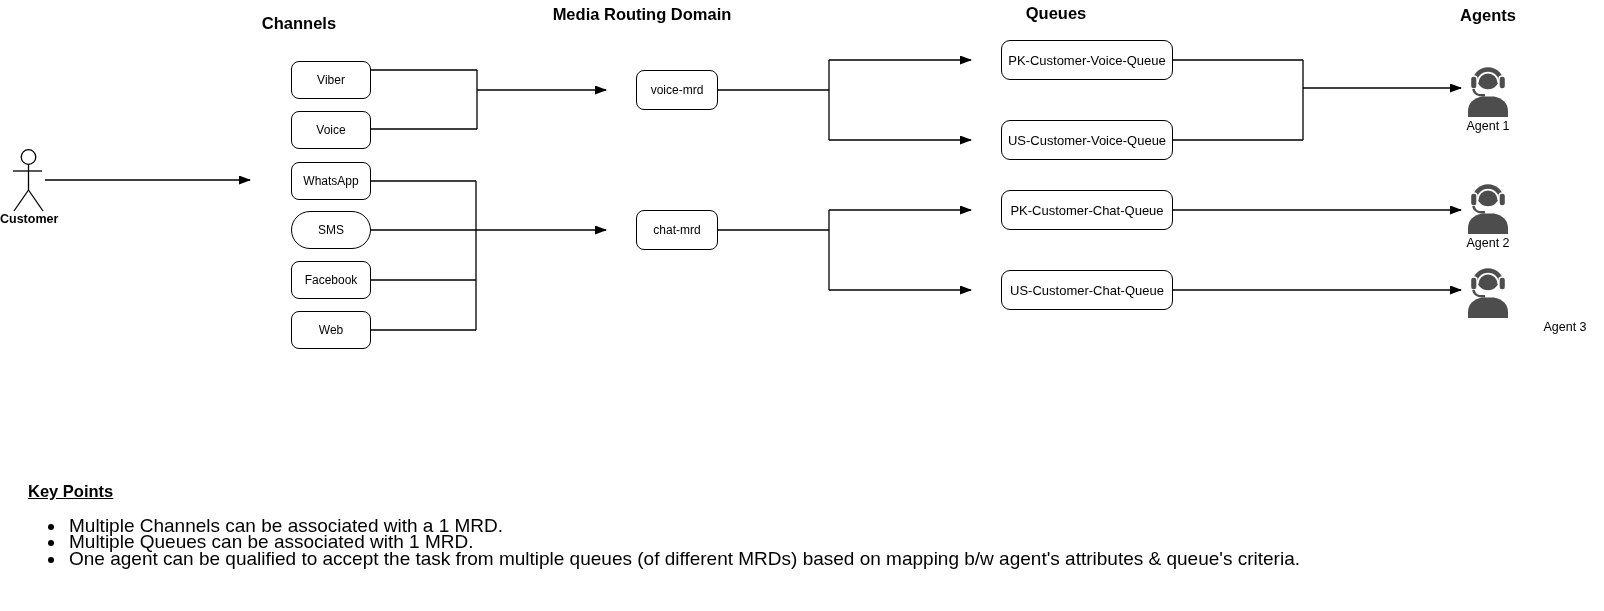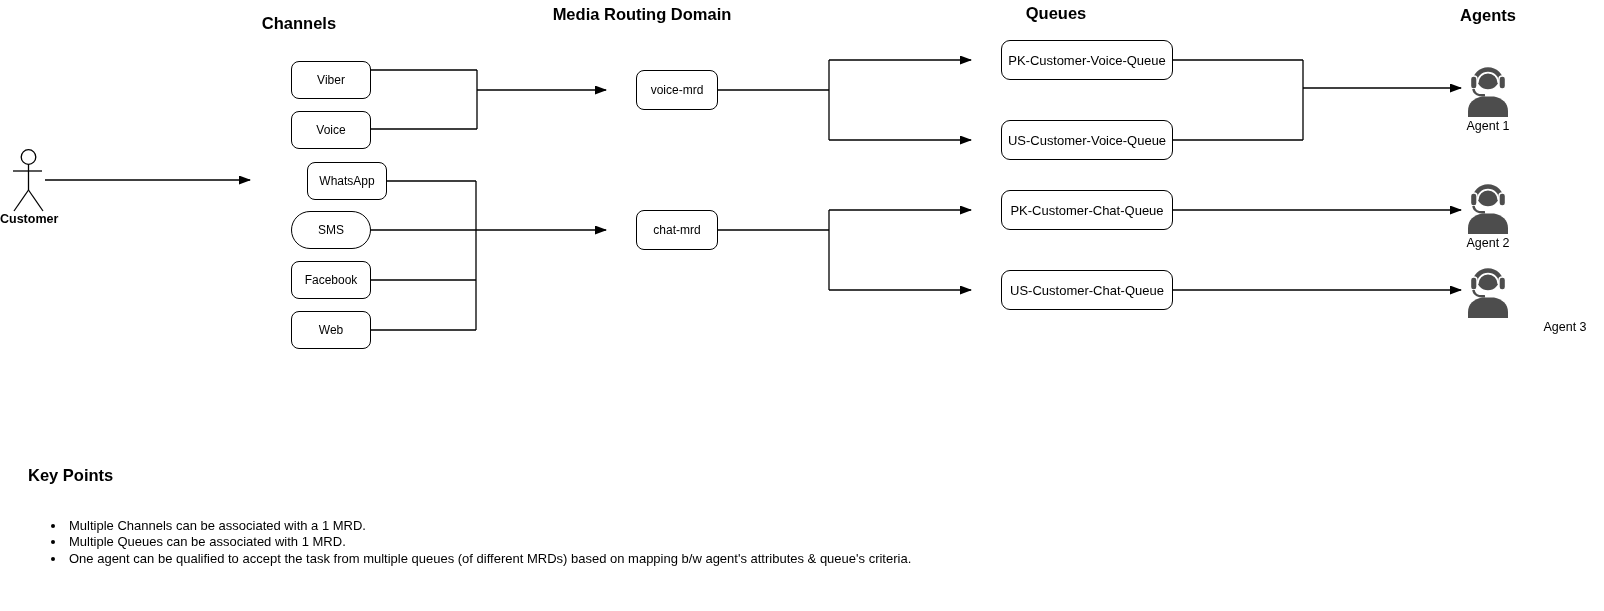--- a/index.html
+++ b/index.html
@@ -26,24 +26,24 @@
     position:absolute;box-sizing:border-box;
     border:1.3px solid var(--stroke);border-radius:8px;background:var(--box-fill);
     display:flex;align-items:center;justify-content:center;
     font-size:12px;white-space:nowrap;margin-left:28px;
   }
   .node.queue{border-radius:9px;font-size:13px;}
   .agent-icon{position:absolute;color:var(--agent);}
   .agent-label{position:absolute;width:96px;text-align:center;font-size:12.5px;}
   .actor{position:absolute;color:var(--stroke);}
   .actor-label{position:absolute;width:58px;text-align:center;font-weight:bold;font-size:12.5px;}
-  .kp-title{position:absolute;left:28px;top:466px;font-weight:bold;font-size:16.5px;}
+  .kp-title{position:absolute;left:28px;top:482px;font-weight:bold;font-size:16.5px;text-decoration:underline;}
   ul.kp-list{
     position:absolute;left:49px;top:518px;margin:0;padding:0 0 0 17px;
-    font-size:13px;line-height:16.3px;list-style:disc;
+    font-size:19px;line-height:16.3px;list-style:disc;
   }
   ul.kp-list li{margin:0;padding:0 0 0 3px;}
 </style>
 </head>
 <body>
 
 <div class="canvas">
 
   <svg class="connectors" width="1604" height="611" viewBox="0 0 1604 611">
     <defs>
@@ -103,21 +103,21 @@
       <line x1="20.5" y1="19.3" x2="20.5" y2="45"></line>
       <line x1="5" y1="26" x2="34" y2="26"></line>
       <line x1="20.5" y1="45" x2="6" y2="66"></line>
       <line x1="20.5" y1="45" x2="35" y2="66"></line>
     </g>
   </svg>
   <div class="actor-label" style="left:0px;top:212px;text-align:center;">Customer</div>
 
   <div class="node" style="left:263px;top:61px;width:80px;height:38px;">Viber</div>
   <div class="node" style="left:263px;top:111px;width:80px;height:38px;">Voice</div>
-  <div class="node" style="left:279px;top:162px;width:80px;height:38px;">WhatsApp</div>
+  <div class="node" style="left:263px;top:162px;width:80px;height:38px;">WhatsApp</div>
   <div class="node" style="left:263px;top:211px;width:80px;height:38px;border-radius:19px;">SMS</div>
   <div class="node" style="left:263px;top:261px;width:80px;height:38px;">Facebook</div>
   <div class="node" style="left:263px;top:311px;width:80px;height:38px;">Web</div>
 
   <div class="node" style="left:608px;top:70px;width:82px;height:40px;">voice-mrd</div>
   <div class="node" style="left:608px;top:210px;width:82px;height:40px;">chat-mrd</div>
 
   <div class="node queue" style="left:973px;top:40px;width:172px;height:40px;">PK-Customer-Voice-Queue</div>
   <div class="node queue" style="left:973px;top:120px;width:172px;height:40px;">US-Customer-Voice-Queue</div>
   <div class="node queue" style="left:973px;top:190px;width:172px;height:40px;">PK-Customer-Chat-Queue</div>

